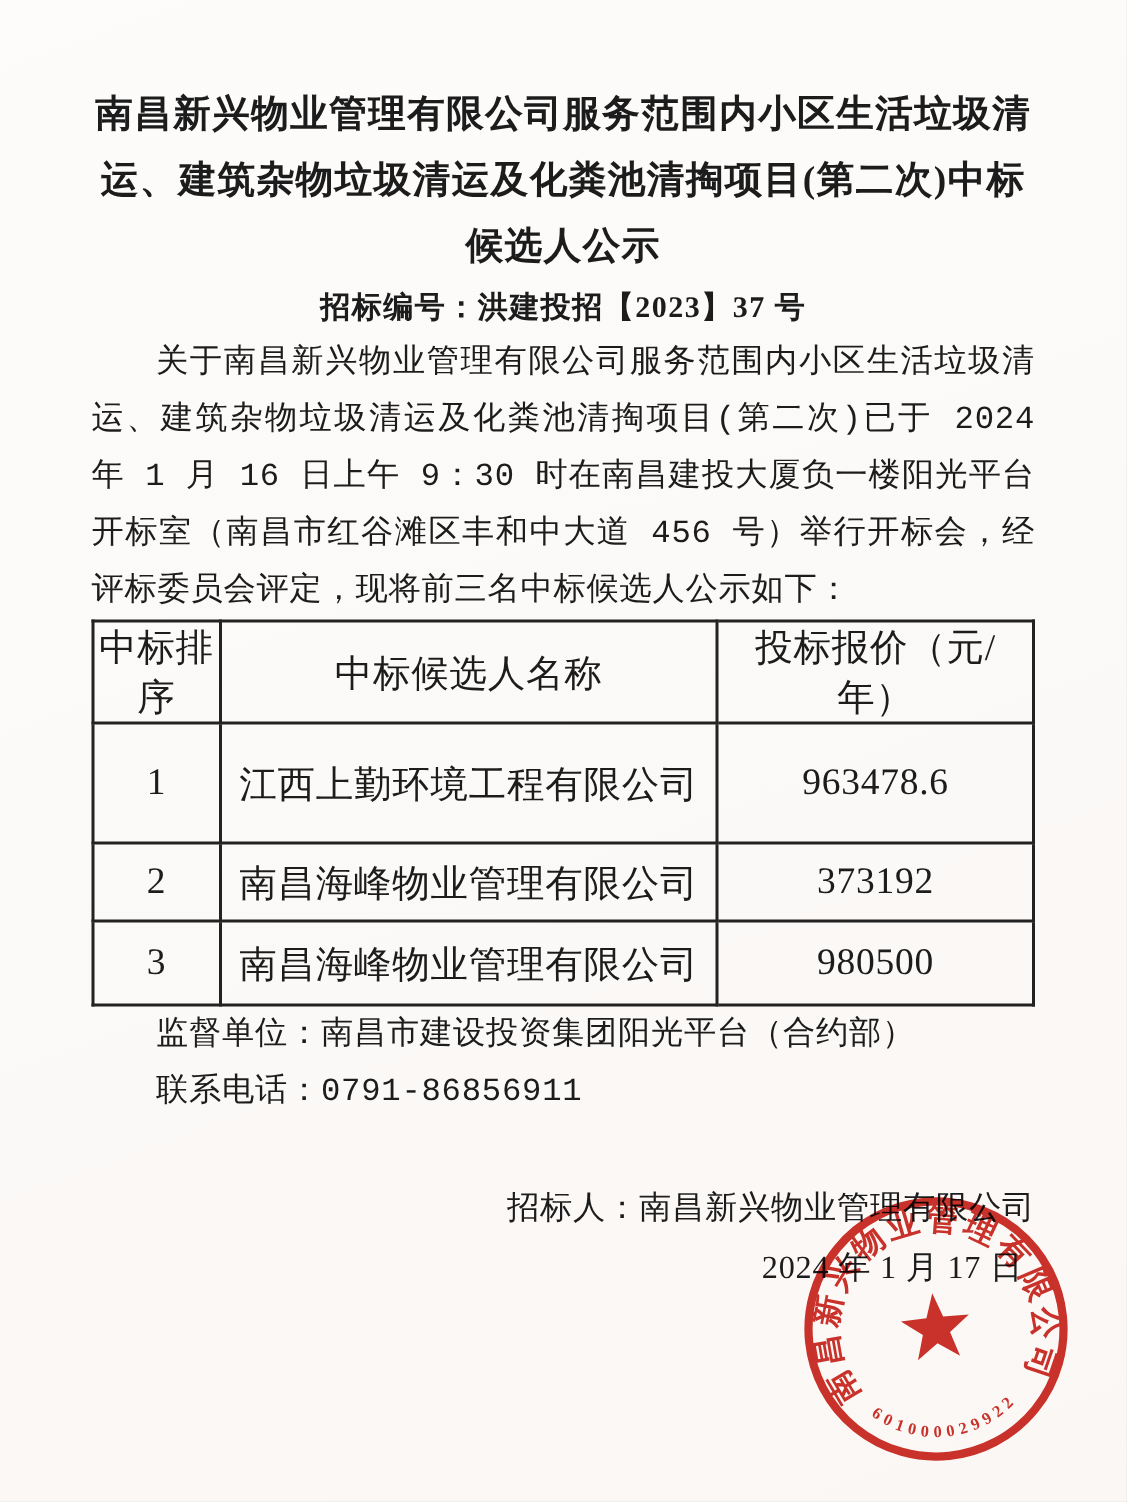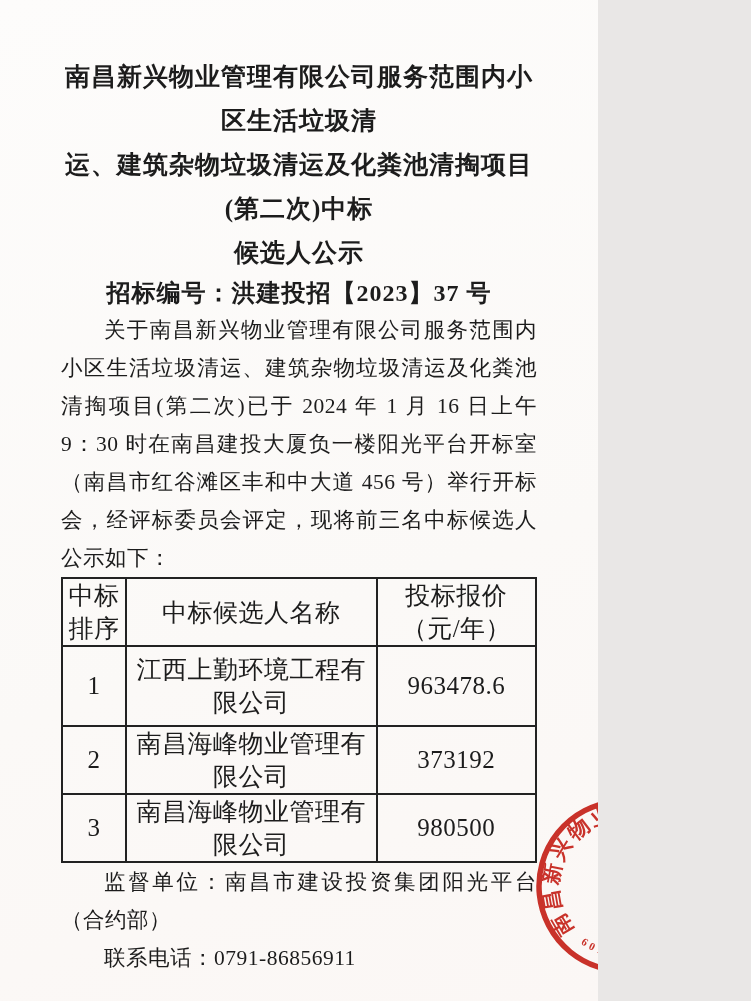--- a/index.html
+++ b/index.html
@@ -3,39 +3,39 @@
 <meta charset="utf-8">
 <style>
   html,body{margin:0;padding:0;}
   body{
     width:751px;height:1001px;
     background:#e9e7e6;
     font-family:"Liberation Serif","DejaVu Serif",serif;
   }
   .page{
     position:relative;
-    width:598px;height:1001px;
+    width:751px;height:1001px;
     background:linear-gradient(160deg,#fdfcfb 0%,#fbf9f7 60%,#fbf7f5 100%);
     color:#1c1c1c;
     overflow:hidden;
   }
   .content{margin:0 61px;}
   .title{
     margin:0;padding-top:55px;
     font-size:25px;line-height:44px;font-weight:700;
     text-align:center;letter-spacing:1px;
   }
   .title .tline{display:block;}
   .bid-no{
-    font-size:24px;line-height:36px;font-weight:700;
+    font-size:20px;line-height:36px;font-weight:700;
     text-align:center;letter-spacing:1px;
   }
   p.body{
     margin:0;font-size:21.5px;line-height:38px;
-    text-align:justify;letter-spacing:0.5px;
+    text-align:justify;letter-spacing:0.5px;font-family:Liberation Mono, monospace;
   }
   p.indent{text-indent:2em;}
   table.candidates{
     width:100%;border-collapse:collapse;
     font-size:25px;color:#1c1c1c;
     table-layout:fixed;
   }
   table.candidates th,table.candidates td{
     border:2px solid #222222;
     text-align:center;vertical-align:middle;

